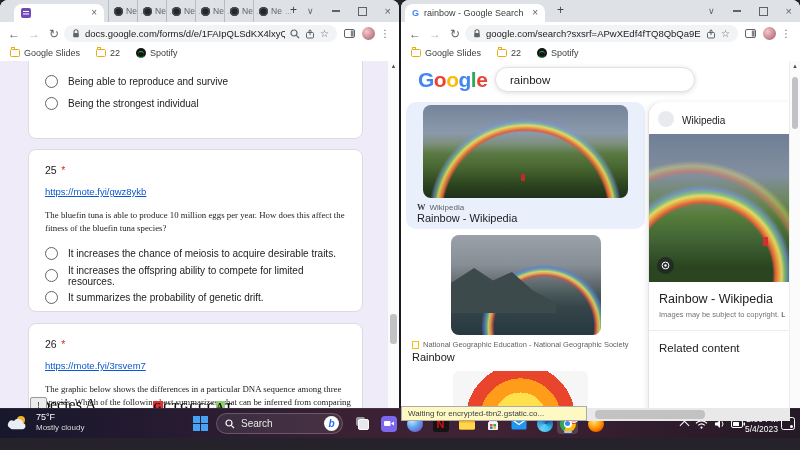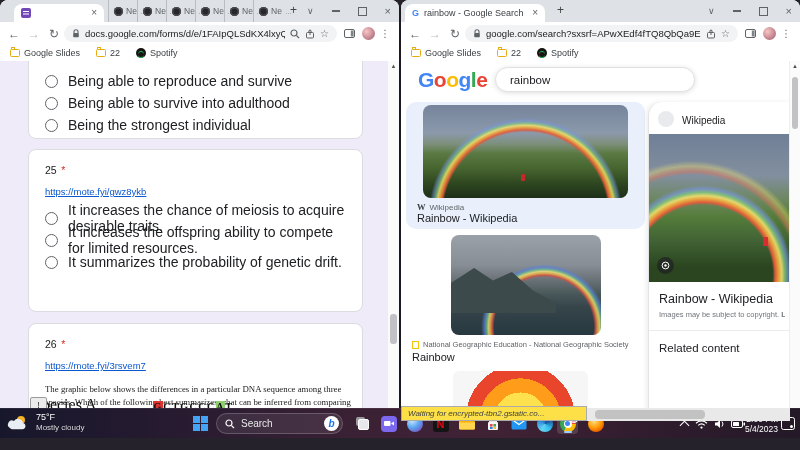--- a/index.html
+++ b/index.html
@@ -45,21 +45,21 @@
   .vscroll{position:absolute;right:0;top:0;bottom:0;width:11px;background:#fbfbfb;
     border-left:1px solid #ededed;}
   .varrow{position:absolute;left:0;right:0;text-align:center;font-size:6px;color:#505050;}
   .vthumb{position:absolute;left:2px;right:2px;background:#c1c1c6;border-radius:3px;}
   
   .forms{background:#f0ebf8;}
   .fcard{position:absolute;left:28px;width:335px;background:#fff;border:1px solid #dadce0;
     border-radius:8px;box-sizing:border-box;padding:10px 16px;}
   .radiorow{display:flex;align-items:center;gap:10px;height:22px;}
   .radio{width:11px;height:11px;border:1.5px solid #5f6368;border-radius:50%;flex:none;}
-  .optlabel{font-size:14px;color:#202124;}
+  .optlabel{font-size:10px;color:#202124;}
   .qnum{font-size:10.5px;color:#202124;}
   .req{color:#d93025;}
   .qlink{font-size:9.5px;color:#0b57d0;text-decoration:underline;display:inline-block;margin-top:8px;}
   .qimgtext{font-family:"Liberation Serif",serif;font-size:8.8px;line-height:1.45;color:#1b1b1b;
     margin-top:10px;width:312px;}
   .sprow{position:absolute;left:4px;display:flex;align-items:baseline;gap:40px;
     font-family:"Liberation Serif",serif;color:#111;}
   .splabel{font-size:16px;width:80px;}
   .seq{font-size:10px;font-weight:bold;letter-spacing:1.5px;}
   .hl{padding:0 .5px;}
@@ -101,23 +101,23 @@
       rgba(240,225,110,.4) 65%, rgba(0,0,0,0) 68%),
     linear-gradient(180deg,#6f7f96 0%,#828f9f 28%,#6d8761 44%,#557c3a 56%,#416335 72%,#2a451f 90%);}
   .ph-panel:after{content:"";position:absolute;right:16%;bottom:24%;width:5px;height:9px;background:#d32f2f;border-radius:1px;}
   .ph-clip{background:
     radial-gradient(circle at 50% 100%, #fff 0 16%, #ffe14d 16% 32%, #ff9c1a 32% 49%,
       #e8452c 49% 66%, #f6f6f6 66%);}
   .panel{position:absolute;left:247px;top:41px;width:142px;bottom:0;background:#fff;
     border-left:1px solid #e4e4e4;border-top-left-radius:14px;box-shadow:-2px 0 5px rgba(0,0,0,.07);}
   .lens{position:absolute;left:8px;bottom:8px;width:17px;height:17px;border-radius:50%;
     background:rgba(32,33,36,.7);display:flex;align-items:center;justify-content:center;}
-  .statusbar{position:absolute;left:0;bottom:0;height:15px;width:186px;background:#fde047;
+  .statusbar{position:absolute;left:0;bottom:0;height:15px;width:186px;background:#fef9c3;
     border:1px solid #ababab;box-sizing:border-box;font-size:8px;color:#3c4043;
-    display:flex;align-items:center;padding:0 6px;white-space:nowrap;overflow:hidden;z-index:5;font-style:italic;}
+    display:flex;align-items:center;padding:0 6px;white-space:nowrap;overflow:hidden;z-index:5;}
   .hscroll{position:absolute;left:186px;right:10px;bottom:0;height:13px;background:#e9e9e9;z-index:4;}
   .hthumb{position:absolute;top:2px;height:9px;background:#c2c2c2;border-radius:4px;}
   
   .taskbar{position:absolute;left:0;bottom:12px;width:800px;height:29px;
     background:linear-gradient(90deg,#17172b 0%,#241a30 18%,#3b2134 45%,#402235 62%,#2f1c2d 82%,#241927 100%);
     border-top:1px solid rgba(255,255,255,.07);}
   .tbicon{position:absolute;top:4px;width:21px;height:21px;display:flex;align-items:center;justify-content:center;}
   .weather{position:absolute;left:6px;top:3px;display:flex;align-items:center;gap:6px;color:#fff;}
   .wtxt1{font-size:9px;line-height:11px;} .wtxt2{font-size:8px;color:#d9d9d9;line-height:10px;}
   .startgrid{display:grid;grid-template-columns:7px 7px;grid-template-rows:7px 7px;gap:1.5px;}
@@ -267,31 +267,28 @@
     </div>
     <div class="content forms">
 
       <div class="fcard" style="top:-30px;height:108px;padding-top:38px;">
         <div class="radiorow">
             <span class="radio"></span>
             <span class="optlabel">Being able to reproduce and survive</span>
           </div>
         <div class="radiorow">
             <span class="radio"></span>
-            <span class="optlabel">Being able to survive into adulthood</span>
-          </div>
-        <div class="radiorow">
-            <span class="radio"></span>
             <span class="optlabel">Being the strongest individual</span>
           </div>
       </div>
 
       <div class="fcard" style="top:88px;height:163px;">
         <div><span class="qnum">25</span> <span class="qnum req">*</span></div>
         <a class="qlink">https://mote.fyi/gwz8ykb</a>
+        <div class="qimgtext">The bluefin tuna is able to produce 10 million eggs per year. How does this affect the fitness of the bluefin tuna species?</div>
         <div style="margin-top:8px;">
           <div class="radiorow">
               <span class="radio"></span>
               <span class="optlabel">It increases the chance of meiosis to acquire desirable traits.</span>
             </div>
           <div class="radiorow">
               <span class="radio"></span>
               <span class="optlabel">It increases the offspring ability to compete for limited resources.</span>
             </div>
           <div class="radiorow">

